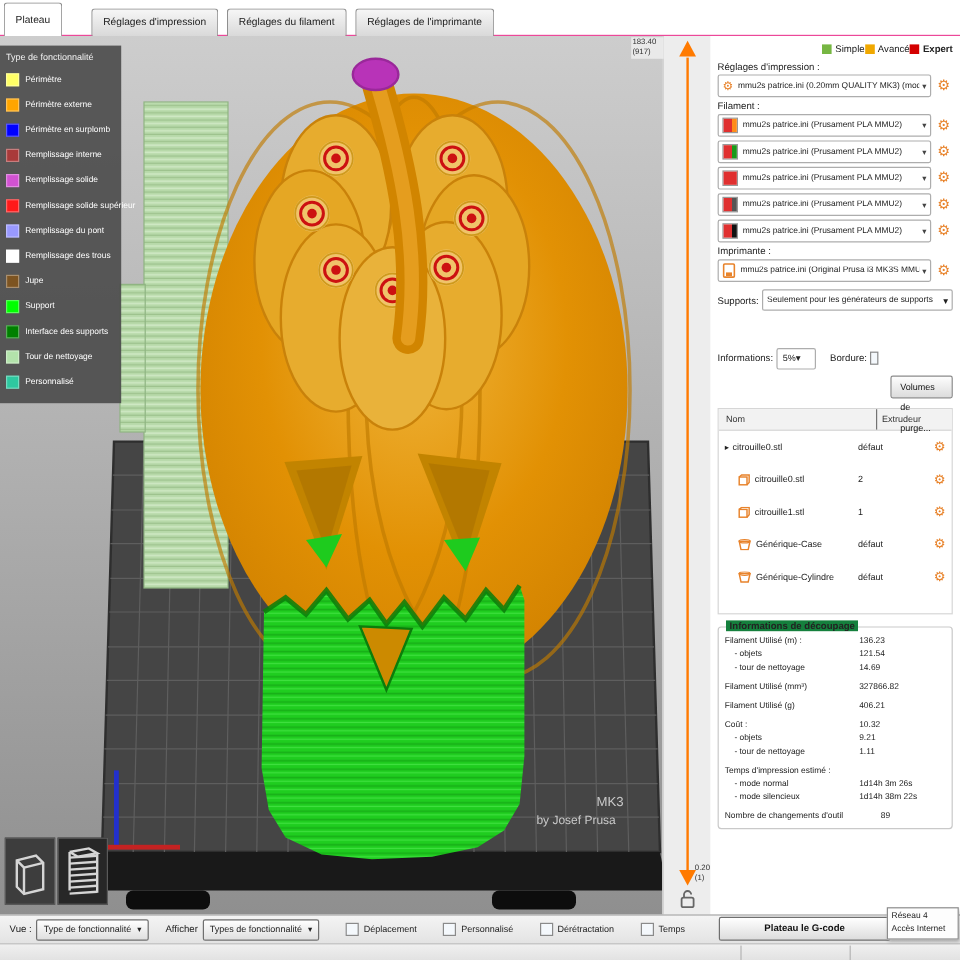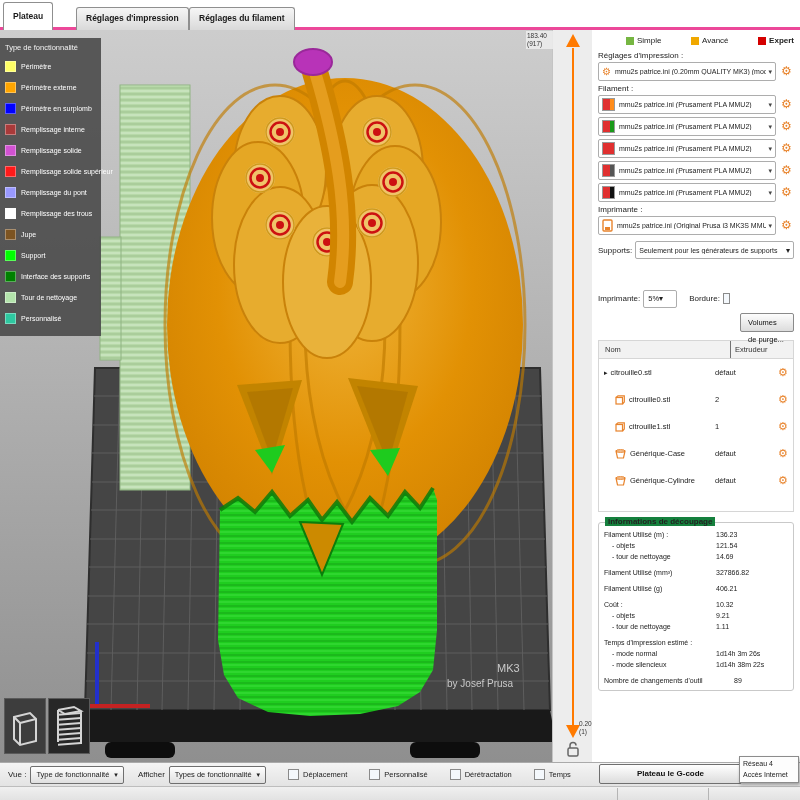--- a/index.html
+++ b/index.html
@@ -1,20 +1,20 @@
 <!DOCTYPE html>
 <html><head>
 <meta charset="utf-8">
 <style>
   * { margin:0; padding:0; box-sizing:border-box; }
   html,body { width:800px; height:800px; overflow:hidden; }
   body { font-family:"Liberation Sans", sans-serif; background:#f0f0f0; position:relative; font-size:8px; color:#222; }
 
   
-  .tabbar { position:absolute; left:0; top:0; width:800px; height:30px; background:#ffffff; border-bottom:3px solid #ec4899;font-weight:bold; }
+  .tabbar { position:absolute; left:0; top:0; width:800px; height:30px; background:#ffffff; border-bottom:1px solid #ec4899; }
   .tab { position:absolute; top:7px; height:23px; padding:0 9px; line-height:21px; font-size:8.5px; color:#1a1a1a;
          background:linear-gradient(#f6f6f6,#d9d9d9); border:1px solid #8f8f8f; border-bottom:none; border-radius:3px 3px 0 0; }
   .tab.active { top:2px; height:28px; background:#ffffff; z-index:2; line-height:26px; }
 
   
   .content { position:absolute; left:0; top:30px; width:800px; height:732px; }
 
   
   .viewport { position:absolute; left:0; top:0; width:552px; height:732px;
               background:linear-gradient(180deg,#cdcdcd 0%,#b2b2b2 45%,#8f8f8f 100%); overflow:hidden; }
@@ -38,21 +38,21 @@
   .slider-top-arrow { position:absolute; left:13px; top:4px; width:0; height:0;
       border-left:7px solid transparent; border-right:7px solid transparent; border-bottom:13px solid #ff7a00; }
   .slider-bot-arrow { position:absolute; left:13px; bottom:24px; width:0; height:0;
       border-left:7px solid transparent; border-right:7px solid transparent; border-top:13px solid #ff7a00; }
   .slider-top-label { position:absolute; left:-27px; top:1px; width:27px; font-size:6.5px; color:#333; line-height:1.25; text-align:left; background:rgba(240,240,240,0.8); padding:1px; }
   .slider-bot-label { position:absolute; left:26px; bottom:26px; font-size:6.5px; color:#333; line-height:1.25; }
   .slider-lock { position:absolute; left:13px; bottom:3px; }
 
   
   .rpanel { position:absolute; left:592px; top:0; width:208px; height:732px; background:#ffffff; padding:3px 6px 0 6px; overflow:hidden; }
-  .modes { display:flex; justify-content:space-between; gap:14px; margin:3px 0 6px 28px; }
+  .modes { display:flex; justify-content:flex-end; margin:3px 0 6px 28px; }
   .mode { display:flex; align-items:center; gap:3px; font-size:8px; color:#222; }
   .mode .sq { width:8px; height:8px; }
   .mode.active { font-weight:bold; }
   .sect-label { font-size:8px; color:#222; margin:3px 0 2px 0; }
   .combo-row { display:flex; align-items:center; margin-bottom:3px; }
   .combo { flex:1; height:19px; border:1px solid #adadad; border-radius:2px; background:#fff; display:flex; align-items:center; padding:0 3px; overflow:hidden; }
   .combo .ctext { flex:1; font-size:7px; color:#222; white-space:nowrap; overflow:hidden; margin-left:4px; }
   .combo .carrow { font-size:7px; color:#444; margin-left:2px; }
   .gearbtn { width:15px; height:15px; margin-left:3px; color:#e8832b; font-size:12px; line-height:14px; text-align:center; flex:none; cursor:pointer; }
   .swatch2 { width:13px; height:13px; flex:none; display:flex; border:1px solid #999; }
@@ -105,20 +105,21 @@
   .netpopup { position:absolute; right:1px; top:756px; width:60px; background:#fdfdfd; border:1px solid #8c8c8c; box-shadow:1px 2px 3px rgba(0,0,0,0.3);
               font-size:7px; color:#222; padding:2px 3px; z-index:20; line-height:1.5; }
 </style>
 </head>
 <body>
 
 <div class="tabbar">
   <div class="tab active" style="left:3px;">Plateau</div>
   <div class="tab" style="left:76px;">Réglages d'impression</div>
   <div class="tab" style="left:189px;">Réglages du filament</div>
+  <div class="tab" style="left:296px;">Réglages de l'imprimante</div>
 </div>
 
 <div class="content">
 
   <div class="viewport">
     <svg class="scene" width="552" height="732" viewBox="0 0 552 732">
       <defs>
         <pattern id="towerstripes" width="8" height="6" patternUnits="userSpaceOnUse">
           <rect width="8" height="6" fill="#b7d9a9"></rect>
           <line x1="0" y1="1" x2="8" y2="1" stroke="#cfe8c4" stroke-width="1.4"></line>
@@ -471,21 +472,21 @@
 
     <div class="optrow">
       <span>Supports:</span>
       <div class="supcombo">
         <span class="ctext">Seulement pour les générateurs de supports</span>
         <span class="carrow">▾</span>
       </div>
     </div>
 
     <div class="optrow">
-      <span>Imprimante:</span>
+      <span>Informations:</span>
       <div class="smallcombo">
         <span class="ctext" style="font-size:7.5px;">5%</span>
         <span class="carrow">▾</span>
       </div>
       <span style="margin-left:12px;">Bordure:</span>
       <span class="checkbox"></span>
       <div class="pushbtn" style="margin-left:10px;margin-top:48px;">Volumes de purge...</div>
     </div>
 
     <div class="objtable">

